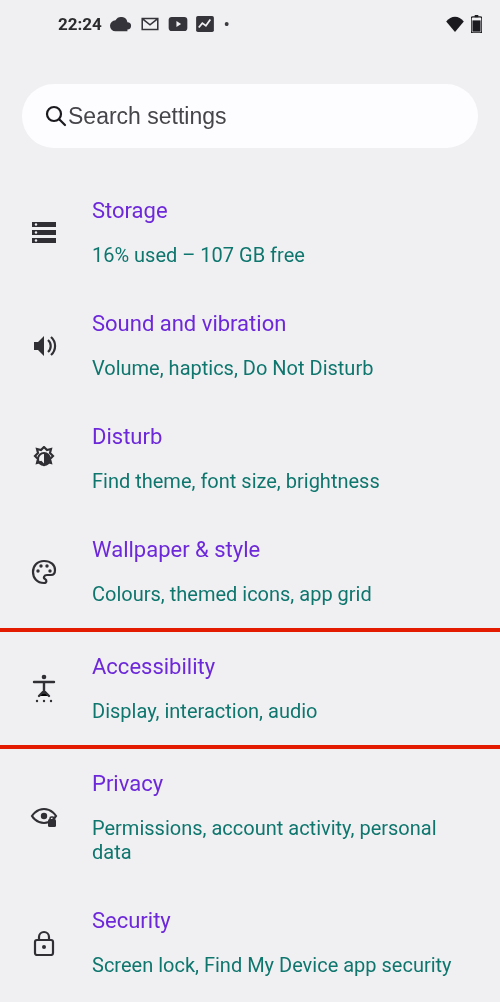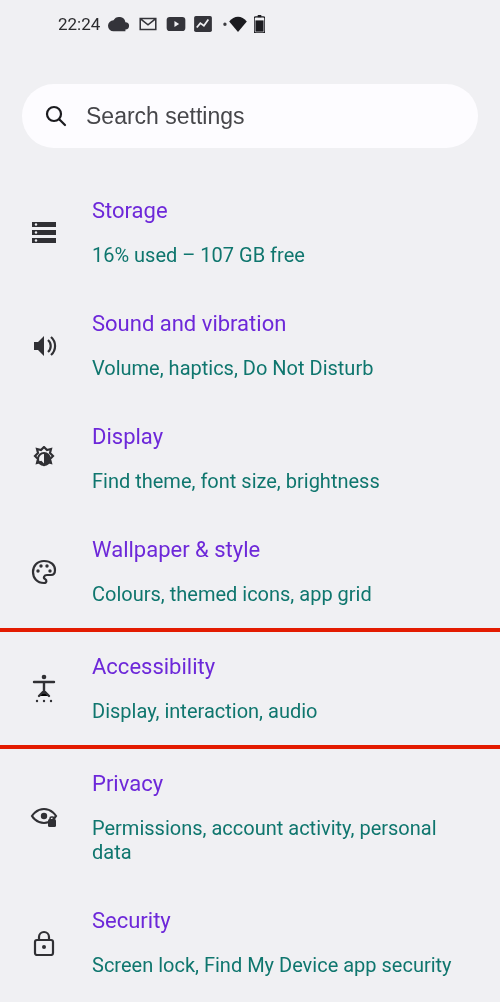--- a/index.html
+++ b/index.html
@@ -7,41 +7,40 @@
   body {
     background: #f0f0f3;
     font-family: Roboto, "Segoe UI", Arial, sans-serif;
     color: #1c1c1e;
     overflow: hidden;
   }
   .status-bar {
     height: 48px;
     display: flex;
     align-items: center;
-    justify-content: flex-start;
+    justify-content: space-between;
     padding: 0 18px 0 58px;
     font-size: 17px;
-    font-weight: 400;
+    font-weight: 700;
     color: #2b2b2e;
   }
   .status-left { display: flex; align-items: center; gap: 8px; }
   .status-right { display: flex; align-items: center; gap: 6px; }
   .status-icons { display:flex; align-items:center; gap:8px; }
   .status-icons svg, .status-right svg { display:block; }
   .dot { font-size:16px; color:#3c3c40; margin-left:2px; }
 
   .search-pill {
     margin: 36px 22px 0 22px;
     height: 64px;
     background: #fdfcff;
     border-radius: 32px;
     display: flex;
     align-items: center;
     padding: 0 22px;
-    gap: 18px;
   }
   .search-pill input {
     border: none;
     background: transparent;
     font-size: 23px;
     color: #444;
     outline: none;
     flex: 1;
   }
   .search-pill input::placeholder { color: #46464a; }
@@ -156,21 +155,21 @@
 
   <div class="row">
     <span class="row-icon">
       <svg width="26" height="26" viewBox="0 0 26 26">
           <path fill="none" stroke="#303034" stroke-width="2.2" d="M13 1l3 3 4-1-1 4 3 3-3 3 1 4-4-1-3 3-3-3-4 1 1-4-3-3 3-3-1-4 4 1z"></path>
           <path fill="#303034" d="M13 7a6 6 0 0 1 0 12z"></path>
           <circle cx="13" cy="13" r="6" fill="none" stroke="#303034" stroke-width="2"></circle>
         </svg>
     </span>
     <div class="row-text">
-      <div class="row-title">Display</div>
+      <div class="row-title">Disturb</div>
       <div class="row-sub">Find theme, font size, brightness</div>
     </div>
   </div>
 
   <div class="row">
     <span class="row-icon">
       <svg width="26" height="26" viewBox="0 0 26 26">
           <path fill="none" stroke="#303034" stroke-width="2.2" d="M13 2C6 2 2 7 2 13s4 11 11 11c3 0 3-3 1-4-2-1-1-4 2-4h4c3 0 4-2 4-5C24 6 20 2 13 2z"></path>
           <circle cx="7" cy="12" r="1.7" fill="#303034"></circle>
           <circle cx="10" cy="7" r="1.7" fill="#303034"></circle>

